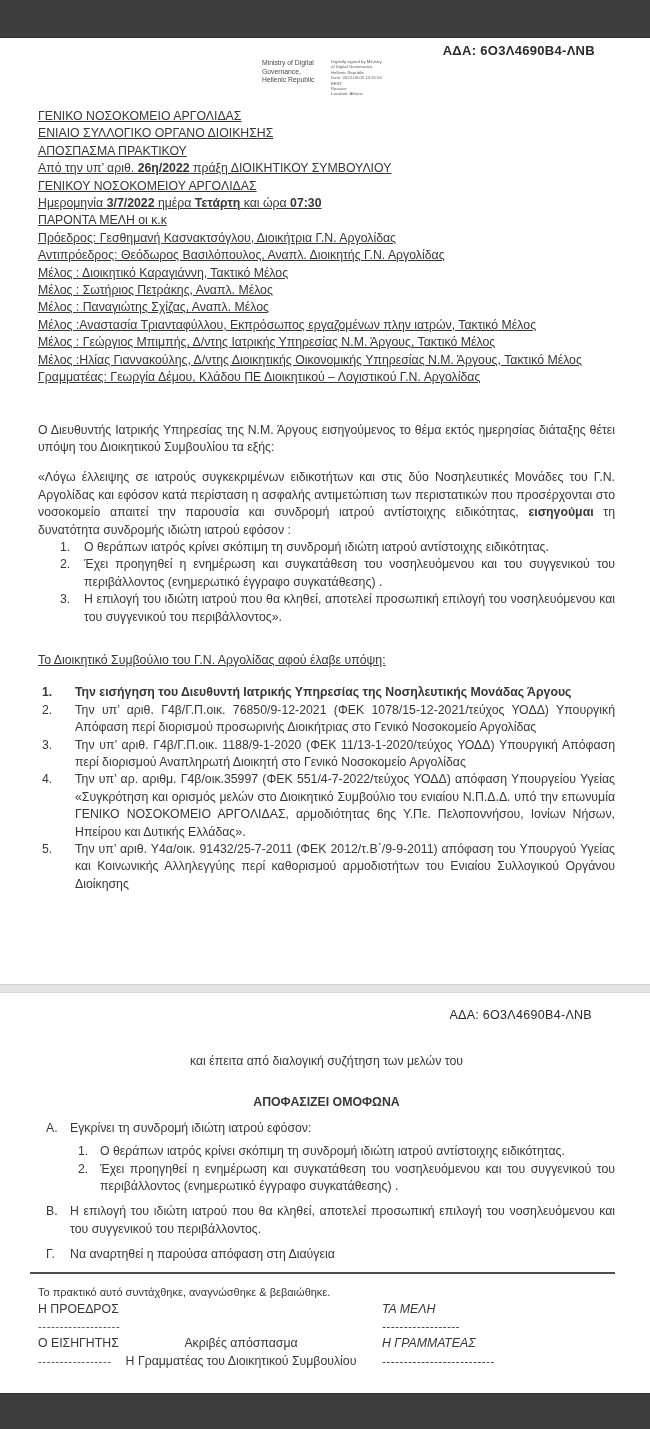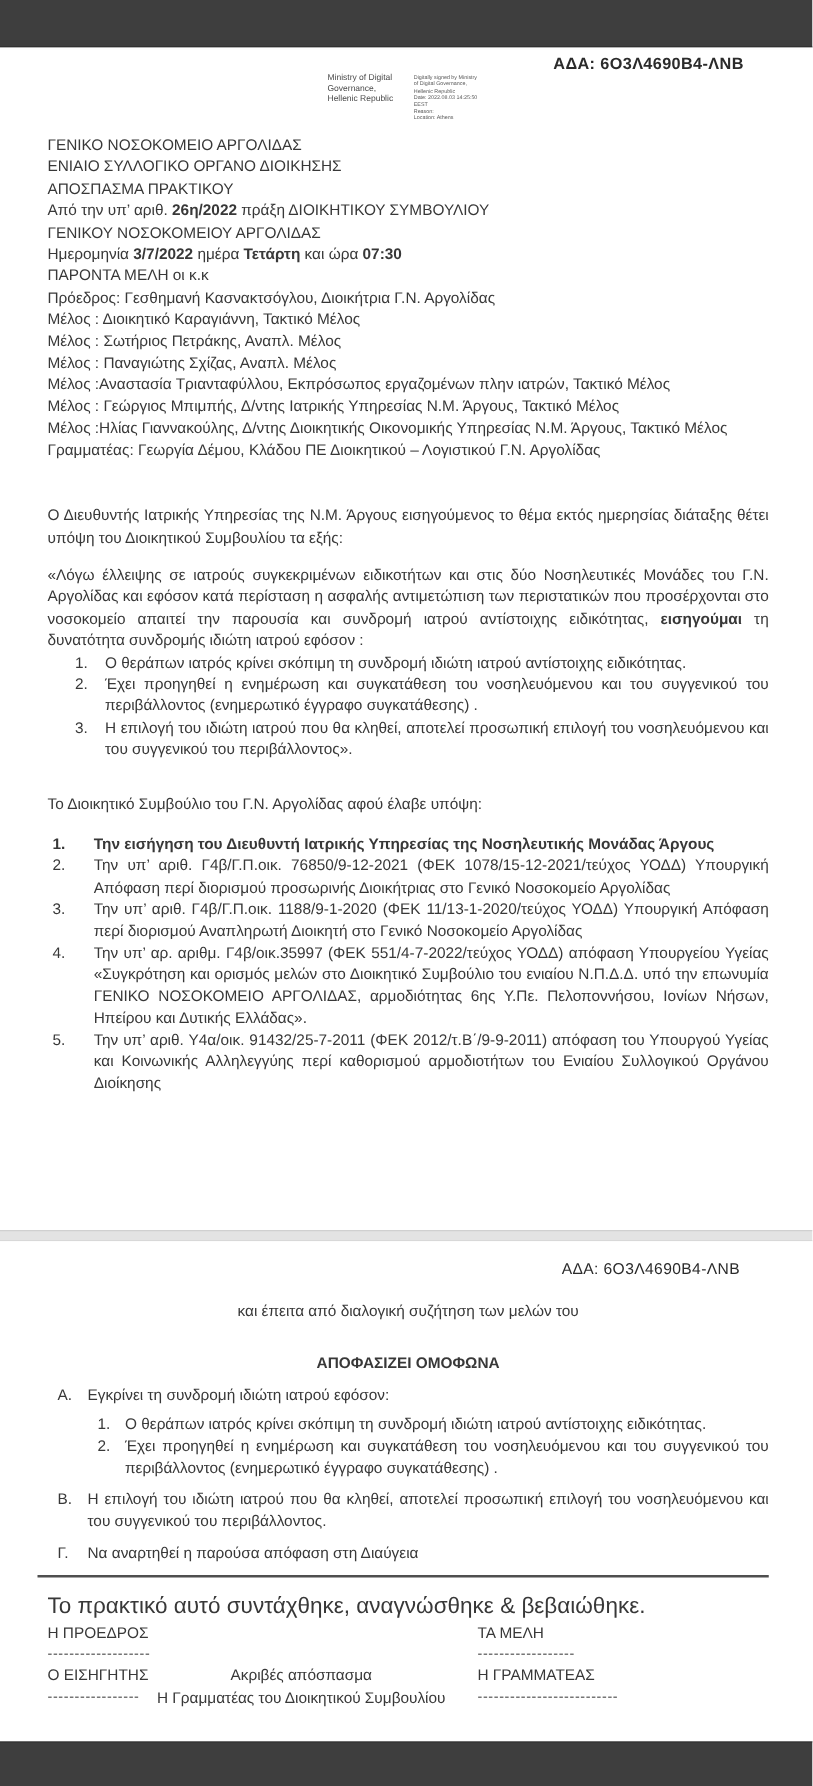--- a/index.html
+++ b/index.html
@@ -21,38 +21,38 @@
   .ada{position:absolute;font-size:13px;color:#2b2b2b;letter-spacing:.3px;white-space:nowrap;}
   .page1 .ada{top:5px;right:55px;font-weight:bold;}
   .page2 .ada{top:15px;right:58px;font-weight:normal;font-size:12.5px;}
 
   .stamp{position:absolute;left:262px;top:21px;display:flex;gap:5px;}
   .stamp .signer{font-size:6.8px;line-height:8.5px;color:#4a4a4a;width:64px;}
   .stamp .details{font-size:4.3px;line-height:5.4px;color:#5a5a5a;width:96px;}
 
   .docbody{font-size:12.3px;line-height:17.4px;}
   .body1{padding-top:70px;}
-  .body2{padding-top:48px;}
-
-  .line{min-height:17.4px;}
+  .body2{padding-top:60px;}
+
+  .line{min-height:17.4px;text-decoration:underline;}
   .b{font-weight:bold;}
   sup{font-size:8px;line-height:0;vertical-align:super;}
   .para{text-align:justify;}
   .centerline{text-align:center;}
   .list .item{display:flex;}
   .list .label{white-space:nowrap;}
   .list .itext{flex:1;text-align:justify;}
   .spacer{width:100%;}
   .rule{border-top:2px solid #4f4f4f;margin:8px 0 0 -8px;}
 
-  .attest{margin-top:12px;font-size:18px;}
+  .attest{margin-top:12px;font-size:11px;}
   .sig-grid{display:grid;grid-template-columns:84px 238px 1fr;margin-top:3px;font-size:12.3px;line-height:17.4px;}
   .sig-grid .c{min-height:17.4px;white-space:nowrap;}
   .sig-grid .mid{text-align:center;white-space:normal;}
-  .sig-grid .rcol{padding-left:22px;}
+  .sig-grid .rcol{padding-left:22px;font-style:italic;}
   .dashes{color:#4a4a4a;letter-spacing:.5px;font-size:11.5px;}
 </style>
 </head>
 <body>
 
 <div>
 
   <div class="band top"></div>
 
   <div class="page page1">
@@ -78,20 +78,21 @@
     <div class="docbody body1">
         <div>
           <div class="line"><span>ΓΕΝΙΚΟ ΝΟΣΟΚΟΜΕΙΟ ΑΡΓΟΛΙΔΑΣ</span></div>
           <div class="line"><span>ΕΝΙΑΙΟ ΣΥΛΛΟΓΙΚΟ ΟΡΓΑΝΟ ΔΙΟΙΚΗΣΗΣ</span></div>
           <div class="line"><span>ΑΠΟΣΠΑΣΜΑ ΠΡΑΚΤΙΚΟΥ</span></div>
           <div class="line"><span>Από την υπ’ αριθ. </span><span class="b">26η/2022</span><span> πράξη ΔΙΟΙΚΗΤΙΚΟΥ ΣΥΜΒΟΥΛΙΟΥ</span></div>
           <div class="line"><span>ΓΕΝΙΚΟΥ ΝΟΣΟΚΟΜΕΙΟΥ ΑΡΓΟΛΙΔΑΣ</span></div>
           <div class="line"><span>Ημερομηνία </span><span class="b">3/7/2022</span><span> ημέρα </span><span class="b">Τετάρτη</span><span> και ώρα </span><span class="b">07:30</span></div>
           <div class="line"><span>ΠΑΡΟΝΤΑ ΜΕΛΗ οι κ.κ</span></div>
           <div class="line"><span>Πρόεδρος: Γεσθημανή Κασνακτσόγλου, Διοικήτρια Γ.Ν. Αργολίδας</span></div>
+          <div class="line"><span>Αντιπρόεδρος: Θεόδωρος Βασιλόπουλος, Αναπλ. Διοικητής Γ.Ν. Αργολίδας</span></div>
           <div class="line"><span>Μέλος : Διοικητικό Καραγιάννη, Τακτικό Μέλος</span></div>
           <div class="line"><span>Μέλος : Σωτήριος Πετράκης, Αναπλ. Μέλος</span></div>
           <div class="line"><span>Μέλος : Παναγιώτης Σχίζας, Αναπλ. Μέλος</span></div>
           <div class="line"><span>Μέλος :Αναστασία Τριανταφύλλου, Εκπρόσωπος εργαζομένων πλην ιατρών, Τακτικό Μέλος</span></div>
           <div class="line"><span>Μέλος : Γεώργιος Μπιμπής, Δ/ντης Ιατρικής Υπηρεσίας Ν.Μ. Άργους, Τακτικό Μέλος</span></div>
           <div class="line"><span>Μέλος :Ηλίας Γιαννακούλης, Δ/ντης Διοικητικής Οικονομικής Υπηρεσίας Ν.Μ. Άργους, Τακτικό Μέλος</span></div>
           <div class="line"><span>Γραμματέας: Γεωργία Δέμου, Κλάδου ΠΕ Διοικητικού – Λογιστικού Γ.Ν. Αργολίδας</span></div>
         </div>
         <div class="spacer" style="height: 22px;"></div>
         <div class="spacer" style="height: 13px;"></div>

